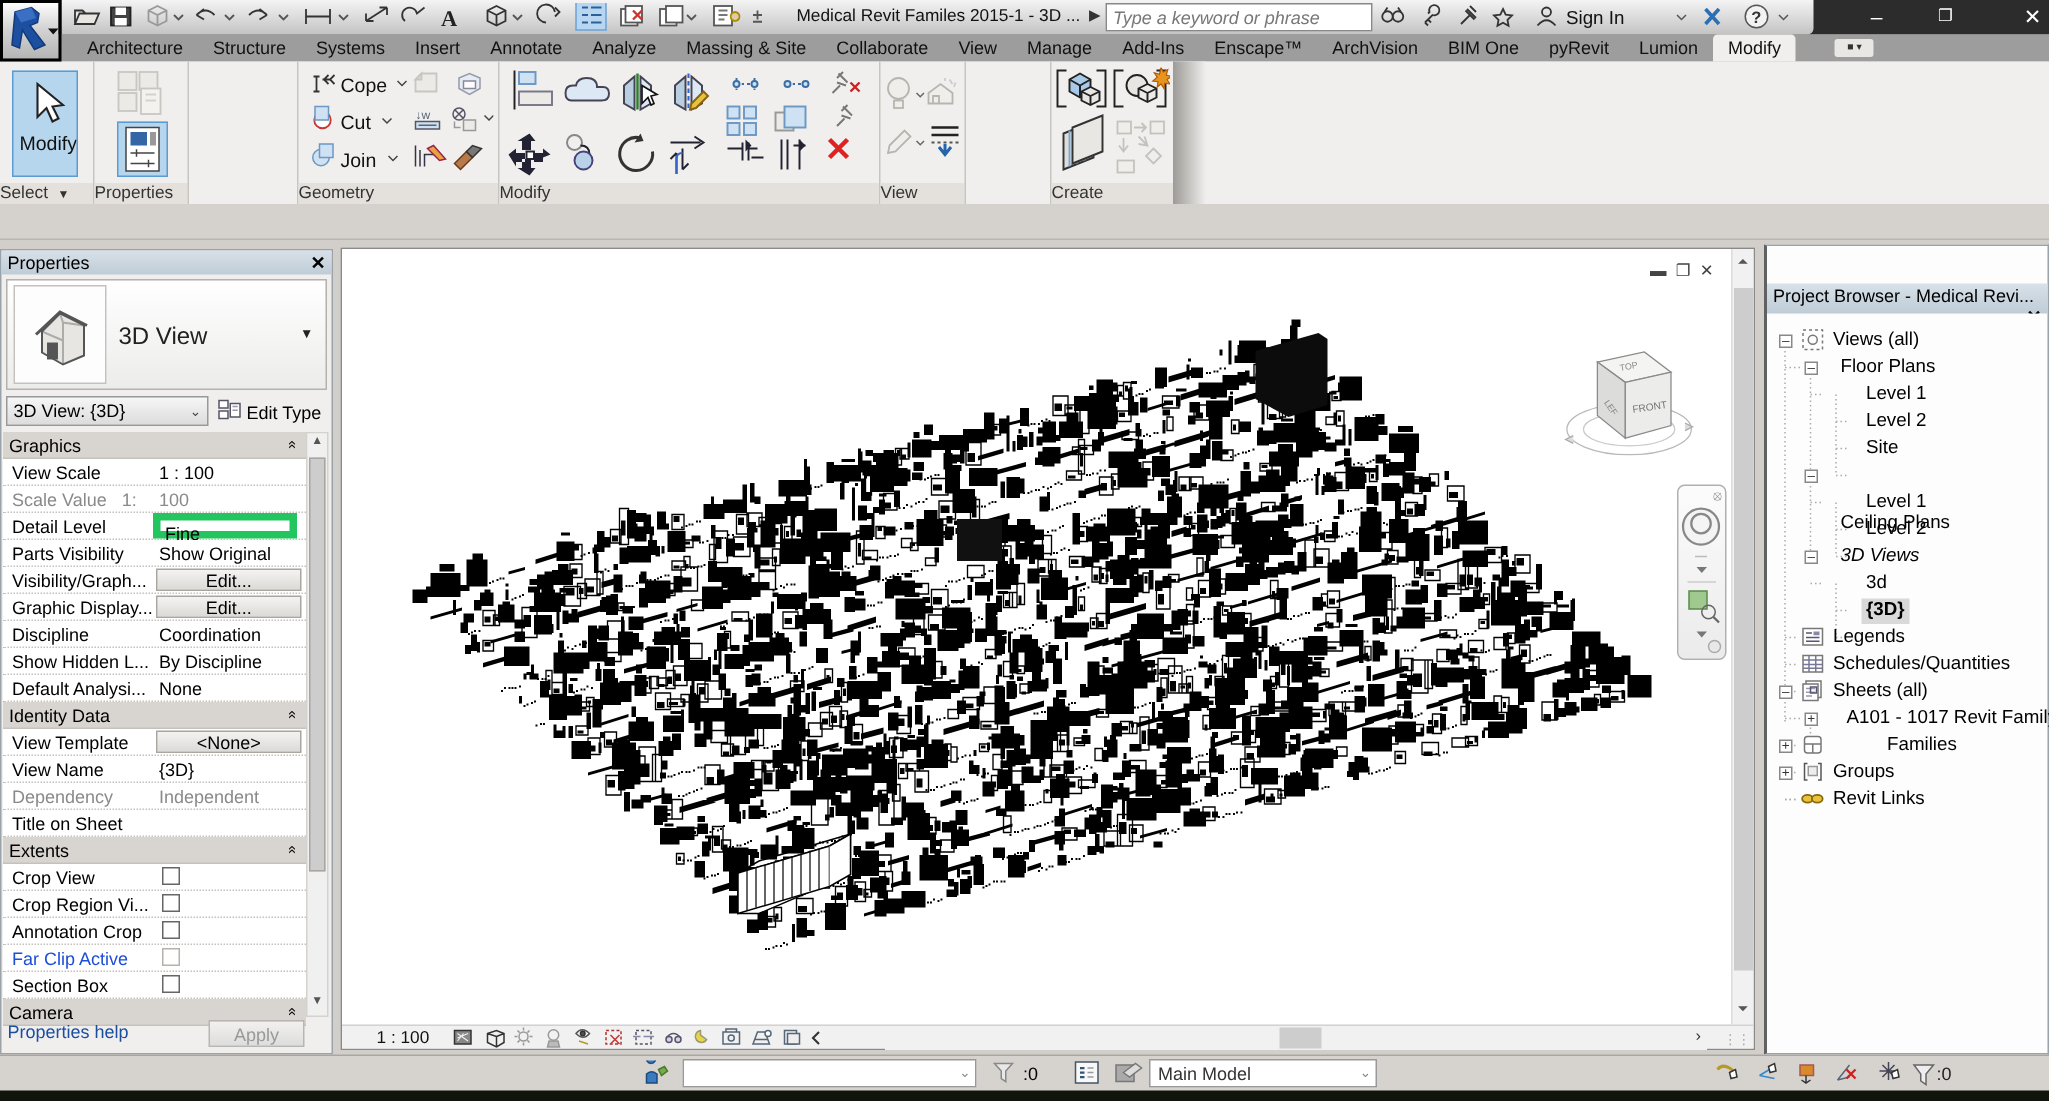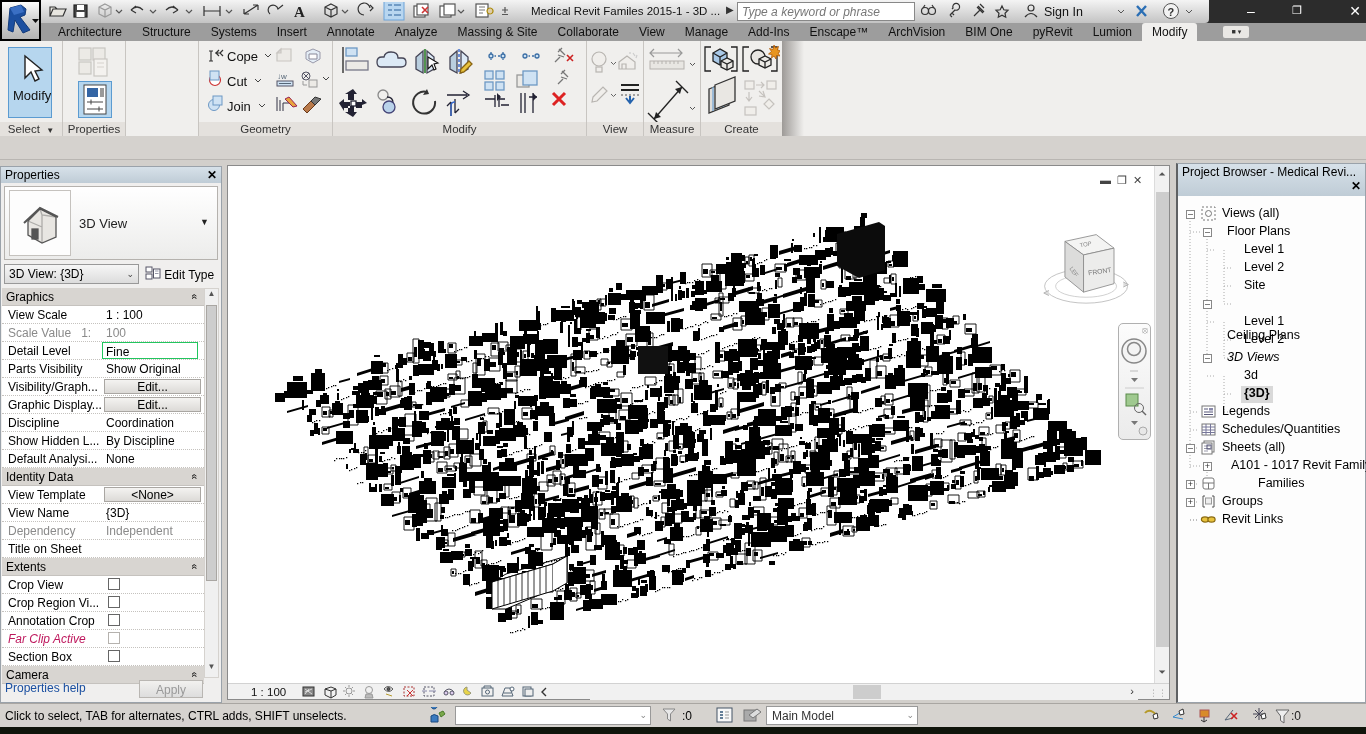--- a/index.html
+++ b/index.html
@@ -17,21 +17,21 @@
 
 
 #tabrow { position:absolute; left:0; top:23px; width:1366px; height:18px; background:#9d9d9d; }
 .tab { float:left; padding:2px 10px 0 10px; font-size:12px; color:#111; height:18px; }
 .tab.active { background:#f0efed; border-radius:3px 3px 0 0; }
 
 
 #ribbon { position:absolute; left:0; top:41px; width:1366px; height:95px; background:#f0efed; }
 .panel { position:absolute; top:0; height:95px; }
 .panel .plabel { position:absolute; left:0; bottom:0; width:100%; height:14px;
-  background:#e4e1dd; font-size:11.5px; color:#333; text-align:center; line-height:14px;margin-top:29px; }
+  background:#e4e1dd; font-size:11.5px; color:#333; text-align:left; line-height:14px;margin-top:29px; }
 .psep { position:absolute; top:0; width:1px; height:95px; background:#c8c5c1; }
 
 
 #optbar { position:absolute; left:0; top:136px; width:1366px; height:24px; background:#d5d2ce; border-bottom:1px solid #b9b6b2; }
 
 
 #workspace { position:absolute; left:0; top:160px; width:1366px; height:543px; background:#d2cfcb; }
 
 
 #props { position:absolute; left:0; top:6px; width:222px; height:537px; background:#f0efee; border:1px solid #9aa2aa; }
@@ -42,21 +42,21 @@
 .sechdr { height:18px; background:#d8d5d1; font-size:12px; padding:2px 0 0 4px; position:relative; border-bottom:1px solid #c5c2be;}
 .sechdr .chev { position:absolute; right:6px; top:3px; font-size:10px; display:inline-block; transform:rotate(90deg); }
 .val.btn { left:102px; top:1px; width:97px; height:15px; background:linear-gradient(#f4f3f1,#dcdad7); border:1px solid #a9a6a2; text-align:center; font-size:12px; }
 .cb { position:absolute; left:106px; top:2px; width:12px; height:12px; background:#fff; border:1px solid #666; }
 
 
 #canvas { position:absolute; left:227px; top:5px; width:943px; height:535px; background:#fff; border:1px solid #8a8a8a; }
 
 
 #pbrowser { position:absolute; left:1176px; top:3px; width:190px; height:540px; background:#fdfdfd; border:1px solid #9aa2aa; border-left:2px solid #5f6163; }
-#pbhdr { height:32px; background:linear-gradient(#d7e1e9,#bfccd6); font-size:12px; padding:1px 4px; white-space:nowrap; overflow:hidden; }
+#pbhdr { height:20px; background:linear-gradient(#d7e1e9,#bfccd6); font-size:12px; padding:1px 4px; white-space:nowrap; overflow:hidden;margin-top:25px; }
 .tree { font-size:12.5px; color:#000; position:relative; }
 .titem { position:absolute; white-space:nowrap; height:17px; }
 .exp { position:absolute; width:9px; height:9px; background:#fff; border:1px solid #888; font-size:9px; line-height:7px; text-align:center; color:#333; }
 
 
 #statusbar { position:absolute; left:0; top:703px; width:1366px; height:24px; background:#d6d3cf; border-top:1px solid #a9a6a2; font-size:12px; }
 #darkstrip { position:absolute; left:0; top:727px; width:1366px; height:7px; background:#10150b; }
 </style>
 </head>
 <body>
@@ -382,35 +382,20 @@
         <g transform="translate(32,34)">
             <path d="M0,2 l18,0 M0,7 l18,0" stroke="#222" stroke-width="1.8"></path>
             <path d="M0,12 l18,0" stroke="#555" stroke-width="1.2" stroke-dasharray="2,2"></path>
             <path d="M9,13 l0,6 m-4,-4 l4,5 4,-5" stroke="#2563ad" stroke-width="2" fill="none"></path>
           </g>
       </svg>
       <div class="plabel">View</div>
     </div>
     <div class="psep" style="left:643px;"></div>
 
-    <div class="panel" style="left:644px;width:56px;">
-      <svg style="position:absolute;left:2px;top:6px;" width="52" height="104" viewBox="0 0 52 104">
-        <path d="M4,6 l32,0 m-28,-4 l-4,4 4,4 m24,-8 l4,4 -4,4" stroke="#999" fill="none" stroke-width="1.2"></path>
-        <rect x="4" y="14" width="34" height="8" fill="#e8e6e2" stroke="#b5b2ae"></rect>
-        <path d="M8,14 l0,3 m4,-3 l0,3 m4,-3 l0,3 m4,-3 l0,3 m4,-3 l0,3 m4,-3 l0,3 m4,-3 l0,3" stroke="#b5b2ae"></path>
-        <path d="M44,16 l2.5,2.5 2.5,-2.5" stroke="#555" fill="none"></path>
-        <g stroke="#222" stroke-width="1.4" fill="#222" transform="translate(0,-12)">
-            <path d="M8,84 L36,52" fill="none"></path>
-            <path d="M8,84 l2,-7 5,5 Z M36,52 l-2,7 -5,-5 Z" stroke="none"></path>
-            <path d="M2,78 l12,12 M30,46 l12,12" fill="none"></path>
-          </g>
-        <path d="M44,60 l2.5,2.5 2.5,-2.5" stroke="#555" fill="none"></path>
-      </svg>
-      <div class="plabel">Measure</div>
-    </div>
     <div class="psep" style="left:700px;"></div>
 
     <div class="panel" style="left:701px;width:81px;">
       <svg style="position:absolute;left:2px;top:4px;" width="77" height="112" viewBox="0 0 77 112">
         <g stroke="#222" stroke-width="1.3" fill="none">
           <path d="M2,2 l-0,0 M8,2 L2,2 2,26 8,26 M28,2 l6,0 0,24 -6,0"></path>
           <g>
               <path d="M10,8 l7,-4 7,4 0,8 -7,4 -7,-4 Z" fill="#a9c9e8"></path>
               <path d="M10,8 l7,4 7,-4 m-7,4 l0,8"></path>
               <path d="M18,16 l6,-3 6,3 0,6 -6,3 -6,-3 Z" fill="#e8e6e2"></path>
@@ -453,21 +438,21 @@
         <div style="position:absolute;left:4px;top:3px;width:62px;height:66px;background:#fdfdfd;border:1px solid #c5c2be;">
           <svg width="60" height="64" viewBox="0 0 60 64">
               <g stroke="#555" stroke-width="1.3">
                 <path d="M18,30 L30,18 L46,26 L46,46 L32,52 L18,44 Z" fill="#e8e6e2"></path>
                 <path d="M30,18 L32,24 L46,26 M32,24 L32,52 M18,30 L32,36" fill="none" opacity=".4"></path>
                 <path d="M14,32 L30,17 L48,26" fill="none" stroke-width="2"></path>
                 <rect x="22" y="38" width="6" height="10" fill="#555"></rect>
               </g>
             </svg>
         </div>
-        <div style="position:absolute;left:74px;top:29px;font-size:13px;color:#222;">3D View</div>
+        <div style="position:absolute;left:74px;top:29px;font-size:16px;color:#222;">3D View</div>
         <div style="position:absolute;right:8px;top:30px;font-size:9px;color:#222;">▼</div>
       </div>
 
       <div style="position:absolute;left:3px;top:97px;width:135px;height:20px;background:linear-gradient(#f6f6f6,#dcdcdc);border:1px solid #999;font-size:12px;padding:2px 4px;">3D View: {3D}<span style="position:absolute;right:4px;top:4px;font-size:9px;color:#444;">⌄</span></div>
       <div style="position:absolute;left:144px;top:97px;width:73px;height:20px;font-size:12px;padding:2px 0;">
         <svg width="16" height="16" viewBox="0 0 16 16" style="vertical-align:-3px;">
             <g fill="#fff" stroke="#556">
               <rect x="1" y="1" width="6" height="5"></rect>
               <rect x="1" y="8" width="6" height="5"></rect>
               <rect x="8.5" y="3" width="6.5" height="9"></rect>
@@ -481,21 +466,21 @@
         <div class="prow">
             <span class="lab">View Scale</span>
             <span class="val">1 : 100</span>
           </div>
         <div class="prow">
             <span class="lab" style="color:#8a8a8a;">Scale Value&nbsp;&nbsp;&nbsp;1:</span>
             <span class="val" style="color:#8a8a8a;">100</span>
           </div>
         <div class="prow">
             <span class="lab">Detail Level</span>
-            <span class="val" style="left:100px;top:0px;border:1px solid #22c55e;background:#fff;height:17px;padding:2px 0 0 3px;">Fine</span>
+            <span class="val" style="left:100px;top:0px;border:5px solid #22c55e;background:#fff;height:17px;padding:2px 0 0 3px;">Fine</span>
           </div>
         <div class="prow">
             <span class="lab">Parts Visibility</span>
             <span class="val">Show Original</span>
           </div>
         <div class="prow">
             <span class="lab">Visibility/Graph...</span>
             <span class="val btn">Edit...</span>
           </div>
         <div class="prow">
@@ -537,21 +522,21 @@
           </div>
         <div class="prow">
             <span class="lab">Crop Region Vi...</span>
             <span class="cb"></span>
           </div>
         <div class="prow">
             <span class="lab">Annotation Crop</span>
             <span class="cb"></span>
           </div>
         <div class="prow">
-            <span class="lab" style="color:#be185d;font-style:italic;">Far Clip Active</span>
+            <span class="lab" style="color:#1d4ed8;">Far Clip Active</span>
             <span class="cb" style="border-color:#b5b2ae;"></span>
           </div>
         <div class="prow">
             <span class="lab">Section Box</span>
             <span class="cb"></span>
           </div>
         <div class="sechdr">Camera<span class="chev">«</span></div>
       </div>
 
       <div style="position:absolute;right:2px;top:121px;width:15px;height:390px;background:#f0f0f0;border:1px solid #d5d2ce;">
@@ -754,21 +739,20 @@
             <g fill="#e8c23d" stroke="#8a6a10" stroke-width="1.2">
               <ellipse cx="5" cy="7.5" rx="3.6" ry="2.6"></ellipse>
               <ellipse cx="11.5" cy="7.5" rx="3.6" ry="2.6"></ellipse>
             </g>
           </svg>
         <div class="titem" style="left:44px;top:316px;">Revit Links</div>
       </div>
     </div>
   </div>
   <div id="statusbar">
-    <div style="position:absolute;left:5px;top:5px;">Click to select, TAB for alternates, CTRL adds, SHIFT unselects.</div>
     <svg style="position:absolute;left:428px;top:3px;" width="18" height="18" viewBox="0 0 18 18">
         <path d="M6,2 a3,3 0 1,1 0.1,0 M3,9 q3,-3 7,0 l0,6 -7,0 Z" fill="#3a7abf" stroke="#1a4a7f"></path>
         <path d="M11,6 l4,-2 2,3 -4,3 Z" fill="#7aa84a" stroke="#4a7a2a"></path>
       </svg>
     <div style="position:absolute;left:455px;top:2px;width:196px;height:19px;background:#fff;border:1px solid #999;">
         <span style="position:absolute;right:3px;top:3px;font-size:9px;color:#888;">⌄</span>
       </div>
     <svg style="position:absolute;left:661px;top:3px;" width="20" height="17" viewBox="0 0 20 17">
         <path d="M2,2 l12,0 -4.5,5 0,7 -3,-2 0,-5 Z" fill="#e8e8e8" stroke="#888"></path>
       </svg>

